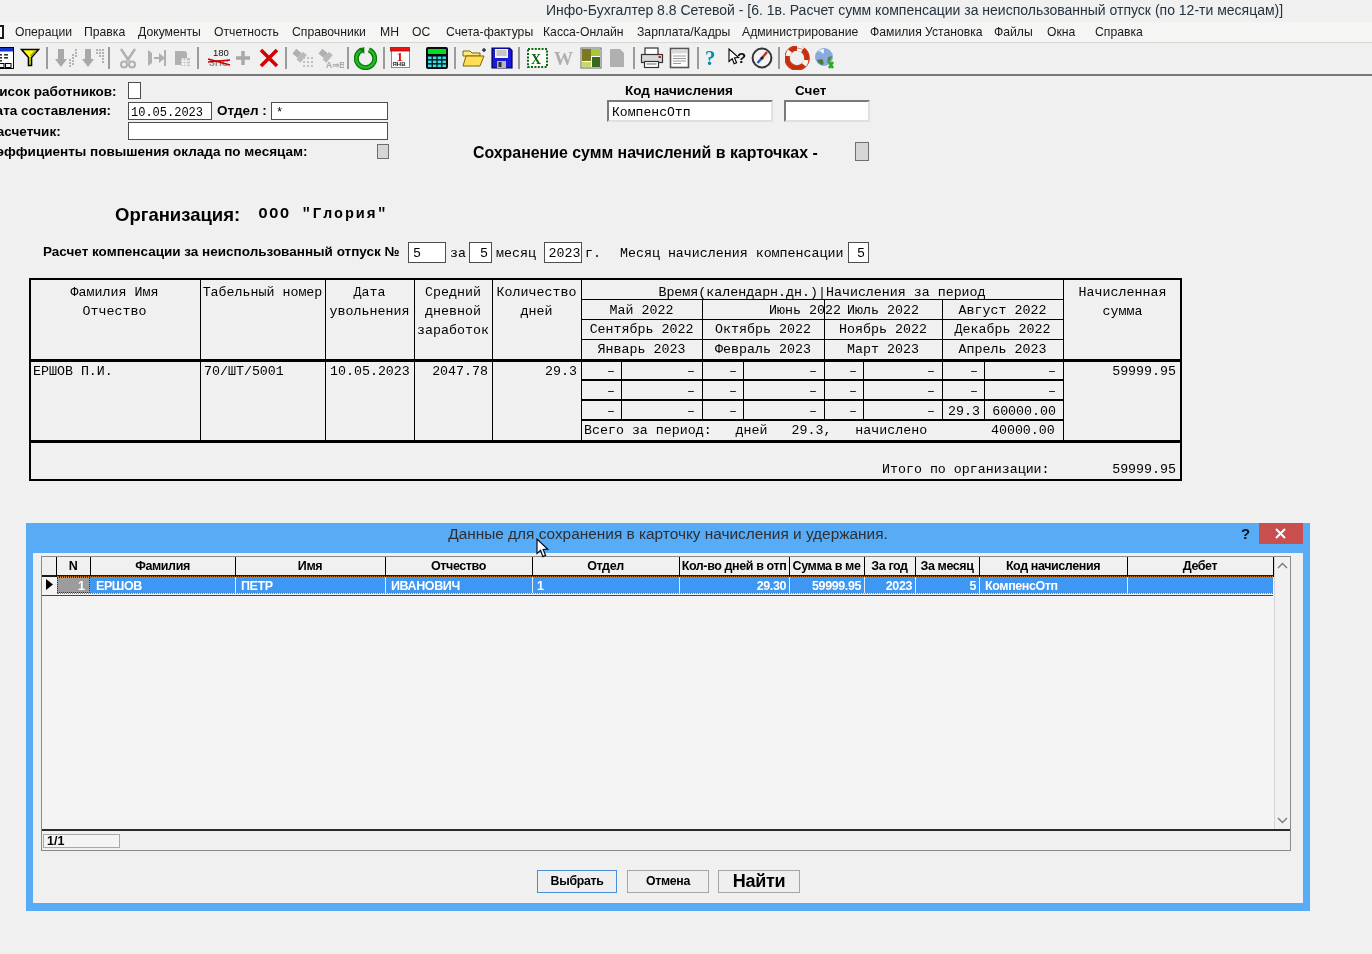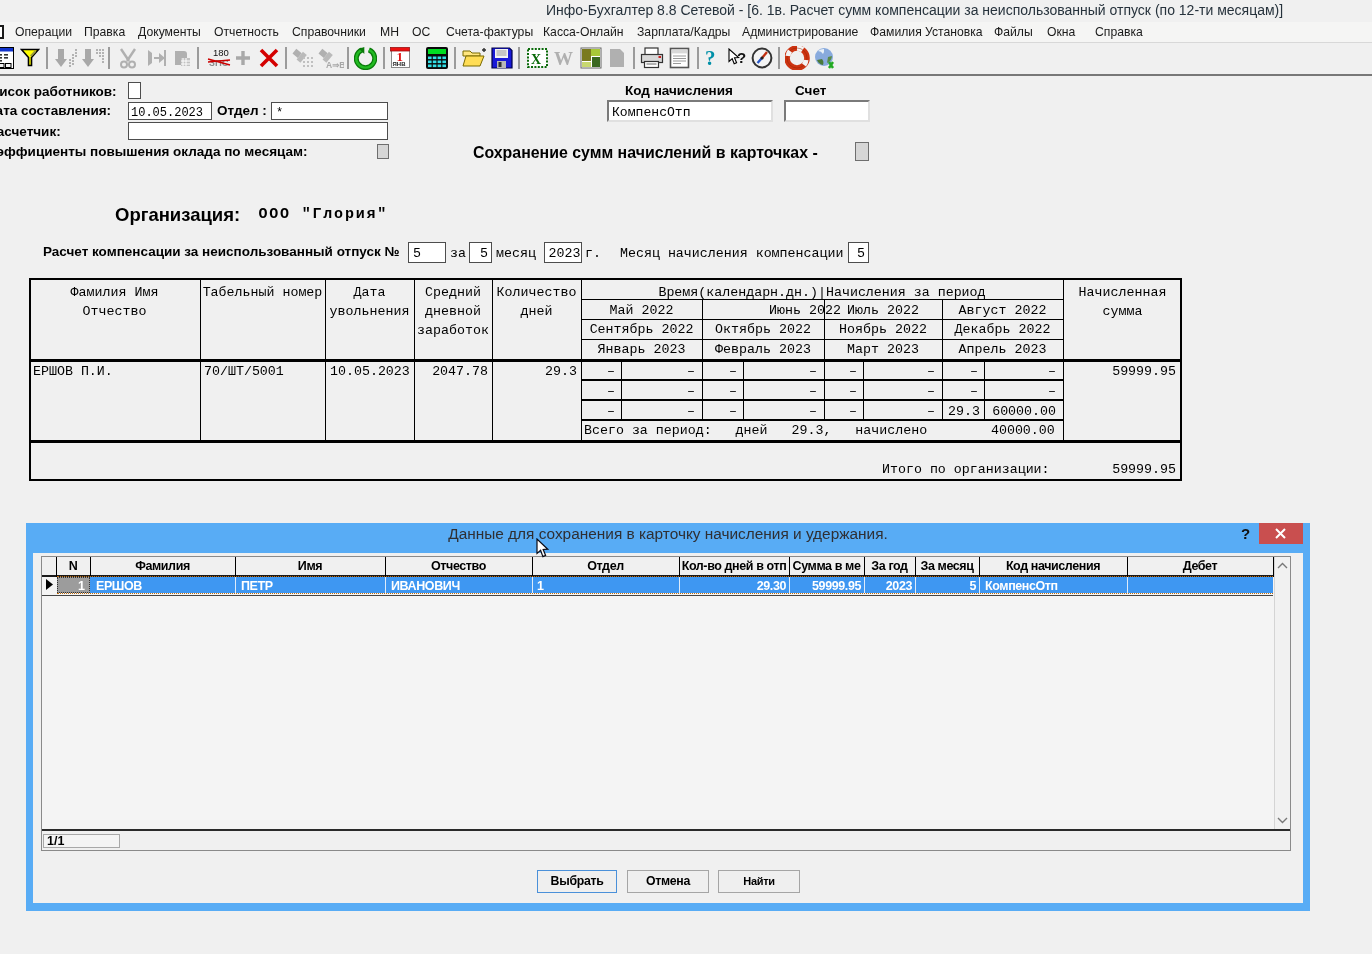--- a/index.html
+++ b/index.html
@@ -473,18 +473,18 @@
 <div class="a" style="left:1274px;top:557px;width:16px;height:272px;background:#f1f1f1;border-left:1px solid #d4d4d4"></div>
 <svg class="a" style="left:1277px;top:562px" width="11" height="8">
       <path d="M1,6 L5.5,1.5 L10,6" fill="none" stroke="#787878" stroke-width="1.4"></path>
     </svg>
 <svg class="a" style="left:1277px;top:816px" width="11" height="8">
       <path d="M1,2 L5.5,6.5 L10,2" fill="none" stroke="#787878" stroke-width="1.4"></path>
     </svg>
 
 <div class="a b" style="left:537px;top:870px;width:80px;height:23px;background:#efefef;border:1px solid #4a90d9;font-size:12.3px;letter-spacing:-0.3px;text-align:center;line-height:21px">Выбрать</div>
 <div class="a b" style="left:627px;top:870px;width:82px;height:23px;background:#efefef;border:1px solid #a5a5a5;font-size:12.3px;letter-spacing:-0.3px;text-align:center;line-height:21px">Отмена</div>
-<div class="a b" style="left:718px;top:870px;width:82px;height:23px;background:#efefef;border:1px solid #a5a5a5;font-size:11px;letter-spacing:-0.3px;text-align:center;line-height:21px">Найти</div>
+<div class="a b" style="left:718px;top:870px;width:82px;height:23px;background:#efefef;border:1px solid #a5a5a5;font-size:18px;letter-spacing:-0.3px;text-align:center;line-height:21px">Найти</div>
 </div>
 
 <svg class="a" style="left:536px;top:537.5px" width="15" height="22" viewBox="0 0 15 22">
 <path d="M1,1 L1,15.5 L4.6,12.3 L6.9,18.6 L9.6,17.4 L7.2,11.5 L11.8,11.2 Z" fill="#fff" stroke="#0a0a14" stroke-width="1.2"></path>
 </svg>
 
 </body></html>

